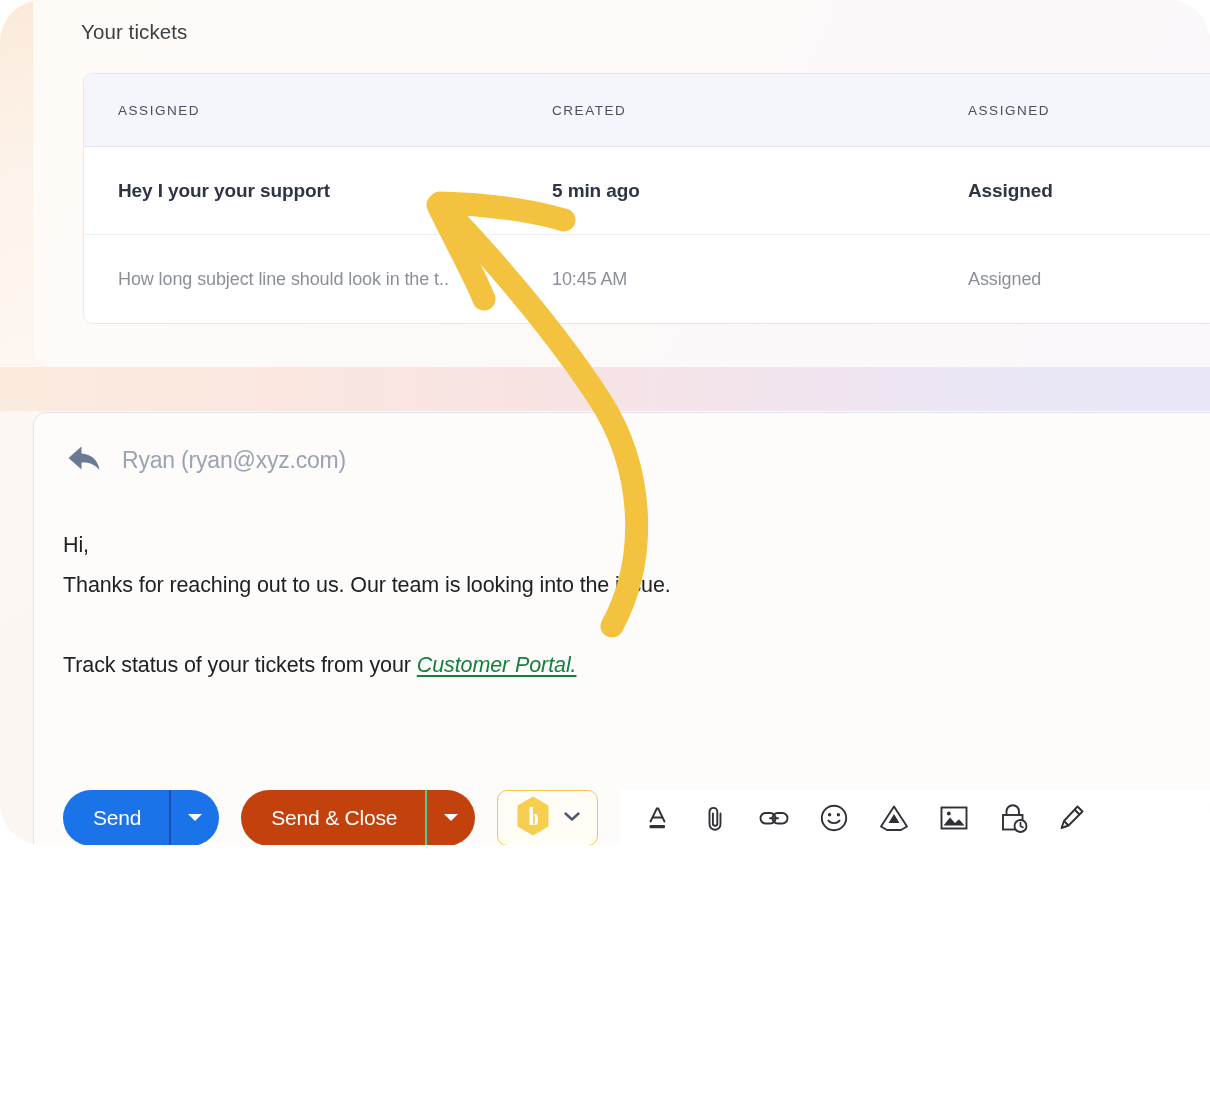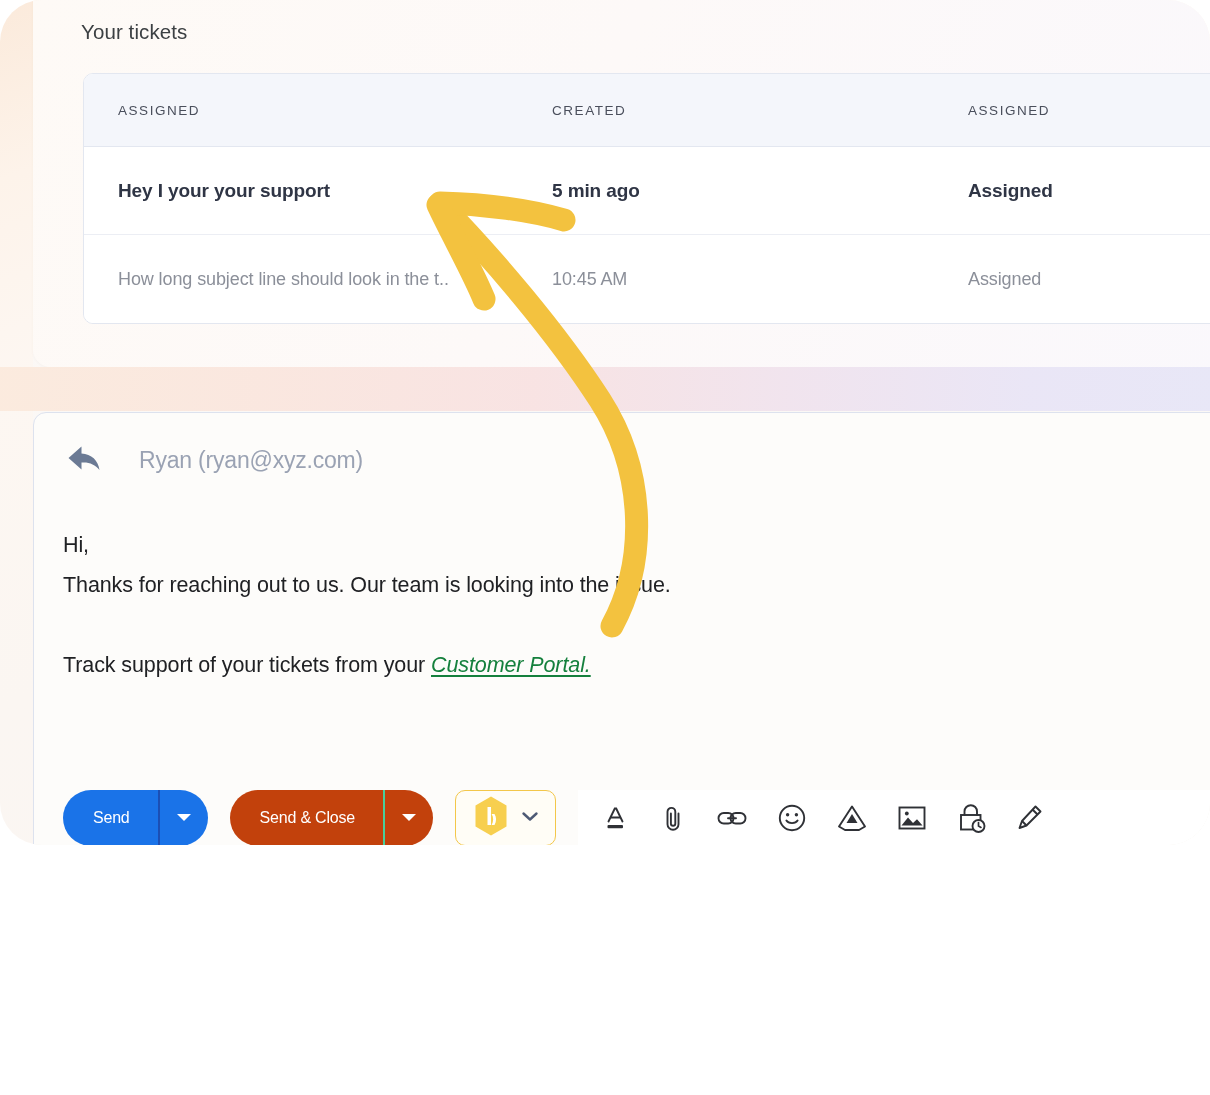--- a/index.html
+++ b/index.html
@@ -134,21 +134,21 @@
     border: 1px solid #dde2ee;
     border-radius: 13px;
   }
 
   #reply-to-row {
     position: absolute;
     left: 30px;
     top: 28px;
     display: flex;
     align-items: center;
-    gap: 35px;
+    gap: 18px;
   }
   #reply-arrow-icon { display: block; }
   #reply-to-text {
     font-size: 23px;
     color: #9aa2b3;
     letter-spacing: -.2px;
   }
 
   #reply-body {
     position: absolute;
@@ -188,21 +188,21 @@
     height: 56px;
     border-radius: 28px;
     overflow: hidden;
     cursor: pointer;
   }
   .split-btn .main {
     display: flex;
     align-items: center;
     justify-content: center;
     padding: 0 28px 0 30px;
-    font-size: 16px;
+    font-size: 21px;
     color: #ffffff;
     letter-spacing: -.2px;
     text-align: right;
   }
   .split-btn .caret {
     width: 50px;
     display: flex;
     align-items: center;
     justify-content: center;
   }
@@ -307,21 +307,21 @@
                    C34.2 19 27.5 13.2 17.5 12.4 Z" fill="#6b7a94"></path>
         </svg>
       </span>
       <span id="reply-to-text">Ryan (ryan@xyz.com)</span>
     </div>
 
     <div id="reply-body">
       <p>Hi,</p>
       <p>Thanks for reaching out to us. Our team is looking into the issue.</p>
       <div class="gap"></div>
-      <p><span>Track support of your tickets from your </span><a id="portal-link" href="#">Customer Portal.</a></p>
+      <p><span>Track status of your tickets from your </span><a id="portal-link" href="#">Customer Portal.</a></p>
     </div>
 
     <div id="action-row">
 
       <div id="send-btn" class="split-btn">
         <div class="main">Send</div>
         <div class="caret">
           <span>
             <svg width="18" height="12" viewBox="0 0 18 12">
               <path d="M2 3 L9 10 L16 3 Z" fill="#ffffff"></path>

